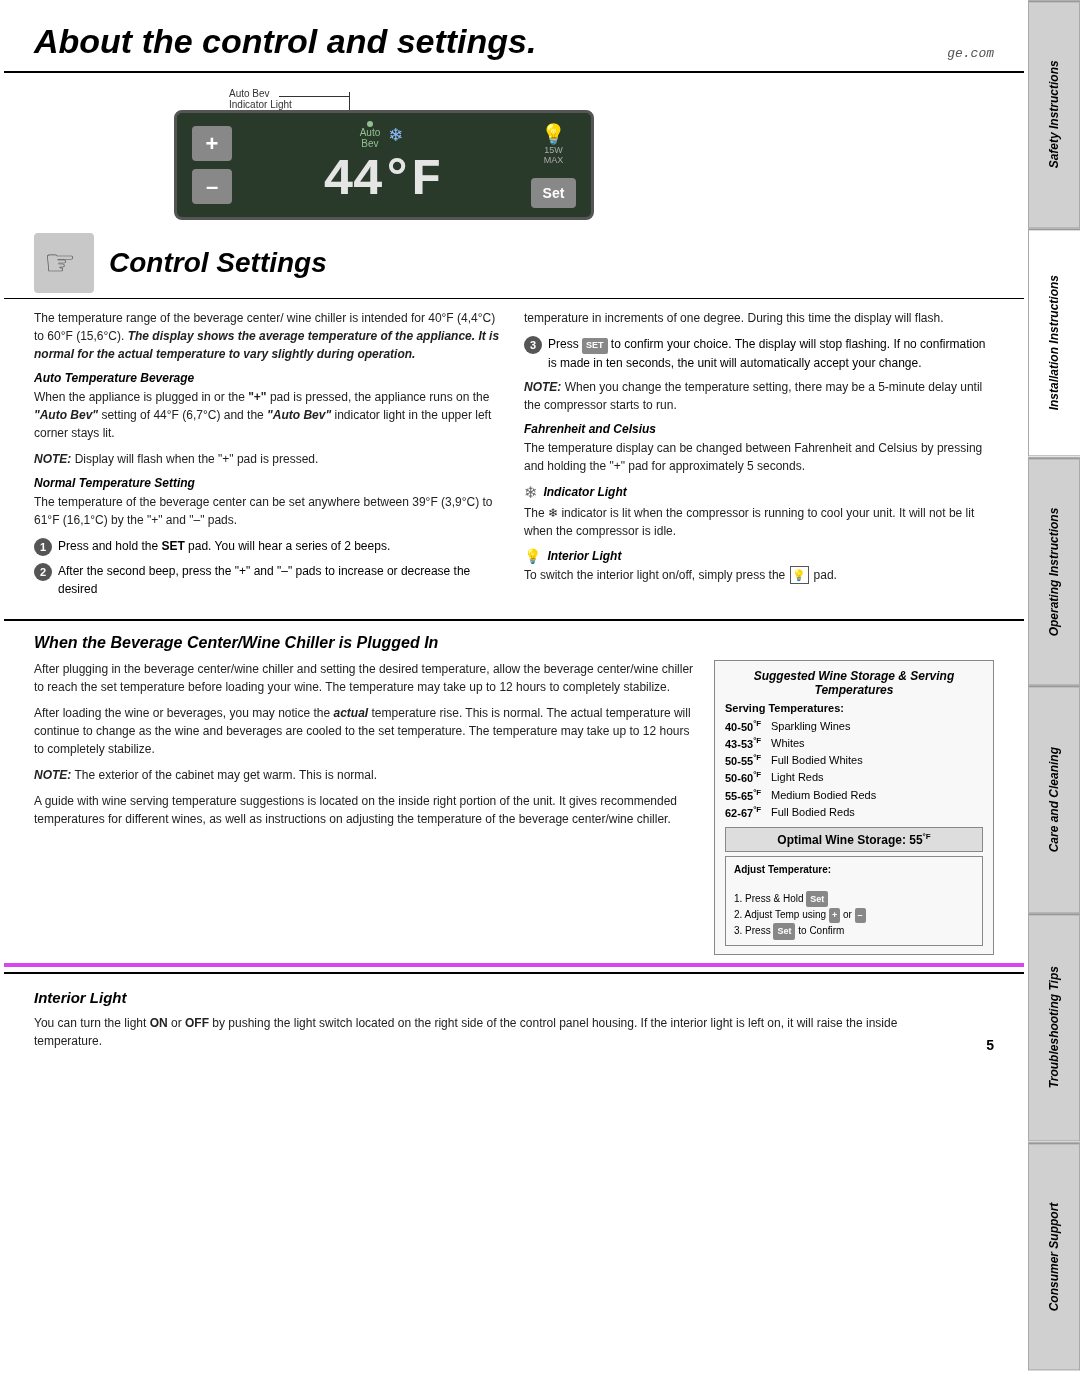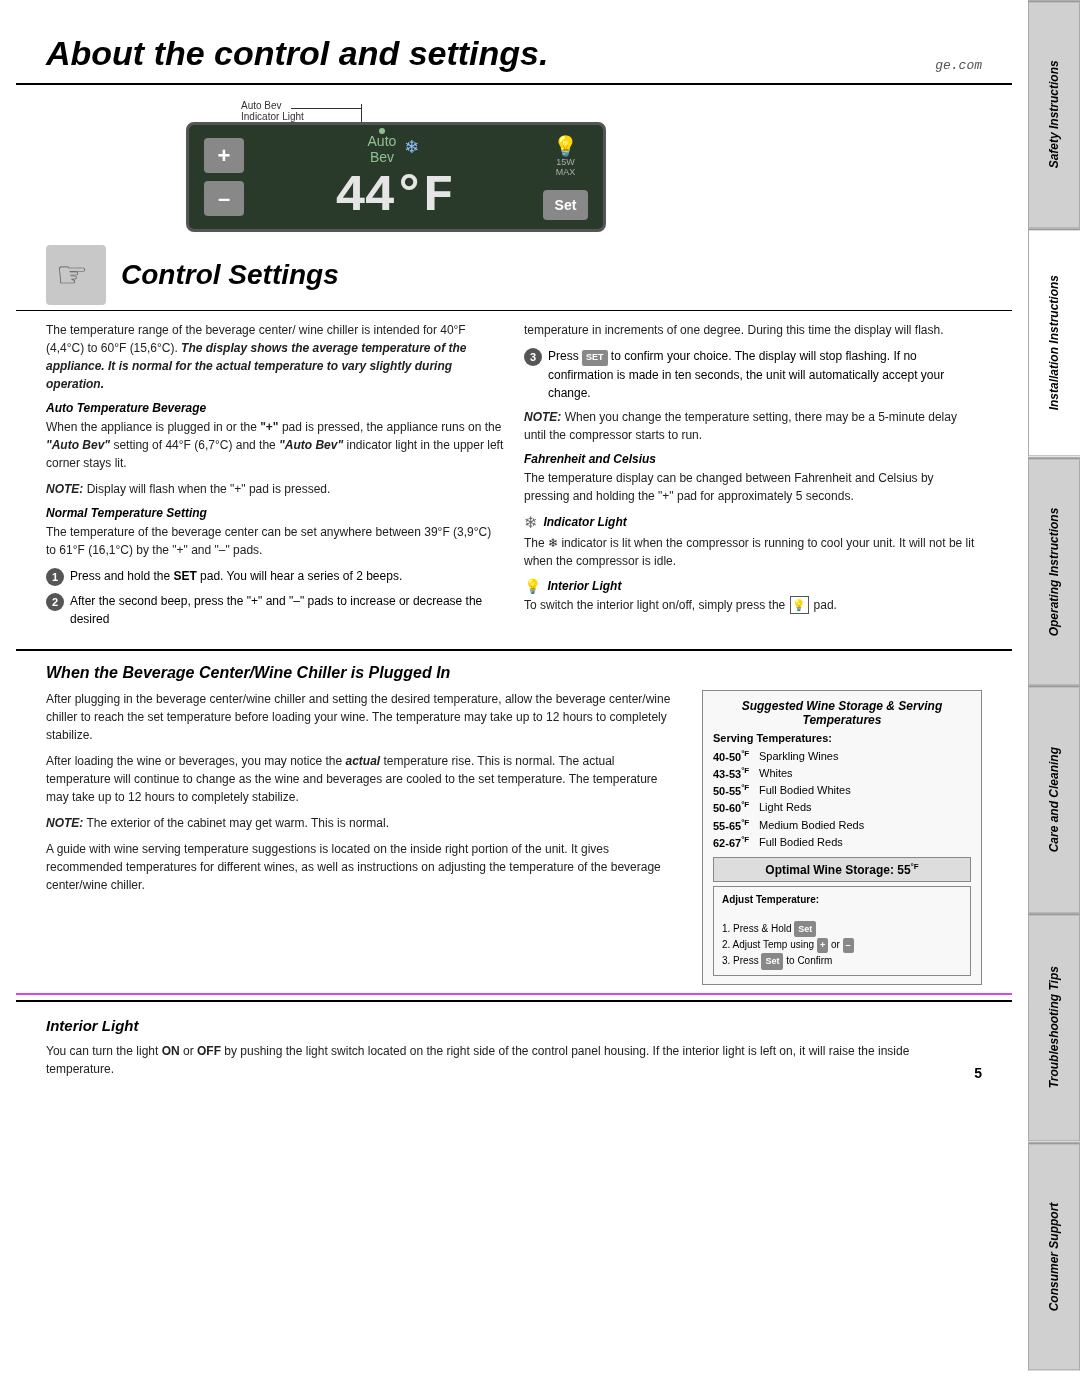--- a/index.html
+++ b/index.html
@@ -43,21 +43,21 @@
       line-height: 1.2;
     }
     .sidebar-tab.active {
       background: #fff;
       border-left: none;
     }
 
     
     .main-content {
       margin-right: 52px;
-      padding: 16px;
+      padding: 4px;
     }
 
     
     .page-header {
       padding: 18px 30px 10px 30px;
       border-bottom: 2px solid #000;
       display: flex;
       align-items: flex-end;
       justify-content: space-between;
     }
@@ -119,21 +119,21 @@
       align-items: center;
     }
     .lcd-top-row {
       display: flex;
       align-items: center;
       gap: 8px;
       margin-bottom: 2px;
     }
     .auto-bev-text {
       color: #90c090;
-      font-size: 14px;
+      font-size: 10px;
       text-align: center;
       line-height: 1.1;
     }
     .snowflake-icon {
       color: #90c0ff;
       font-size: 18px;
     }
     .temp-display {
       color: #e5e5e5;
       font-size: 52px;
@@ -244,21 +244,21 @@
     }
 
     
     .section-divider {
       border-top: 2px solid #000;
       margin: 5px 0;
     }
 
     .when-plugged-section {
       padding: 8px 30px;
-      border-bottom: 2px solid #d946ef;
+      border-bottom: 4px solid #d946ef;
     }
     .when-plugged-title {
       font-size: 16px;
       font-weight: bold;
       font-style: italic;
       margin-bottom: 8px;
     }
     .when-plugged-content {
       display: flex;
       gap: 20px;

